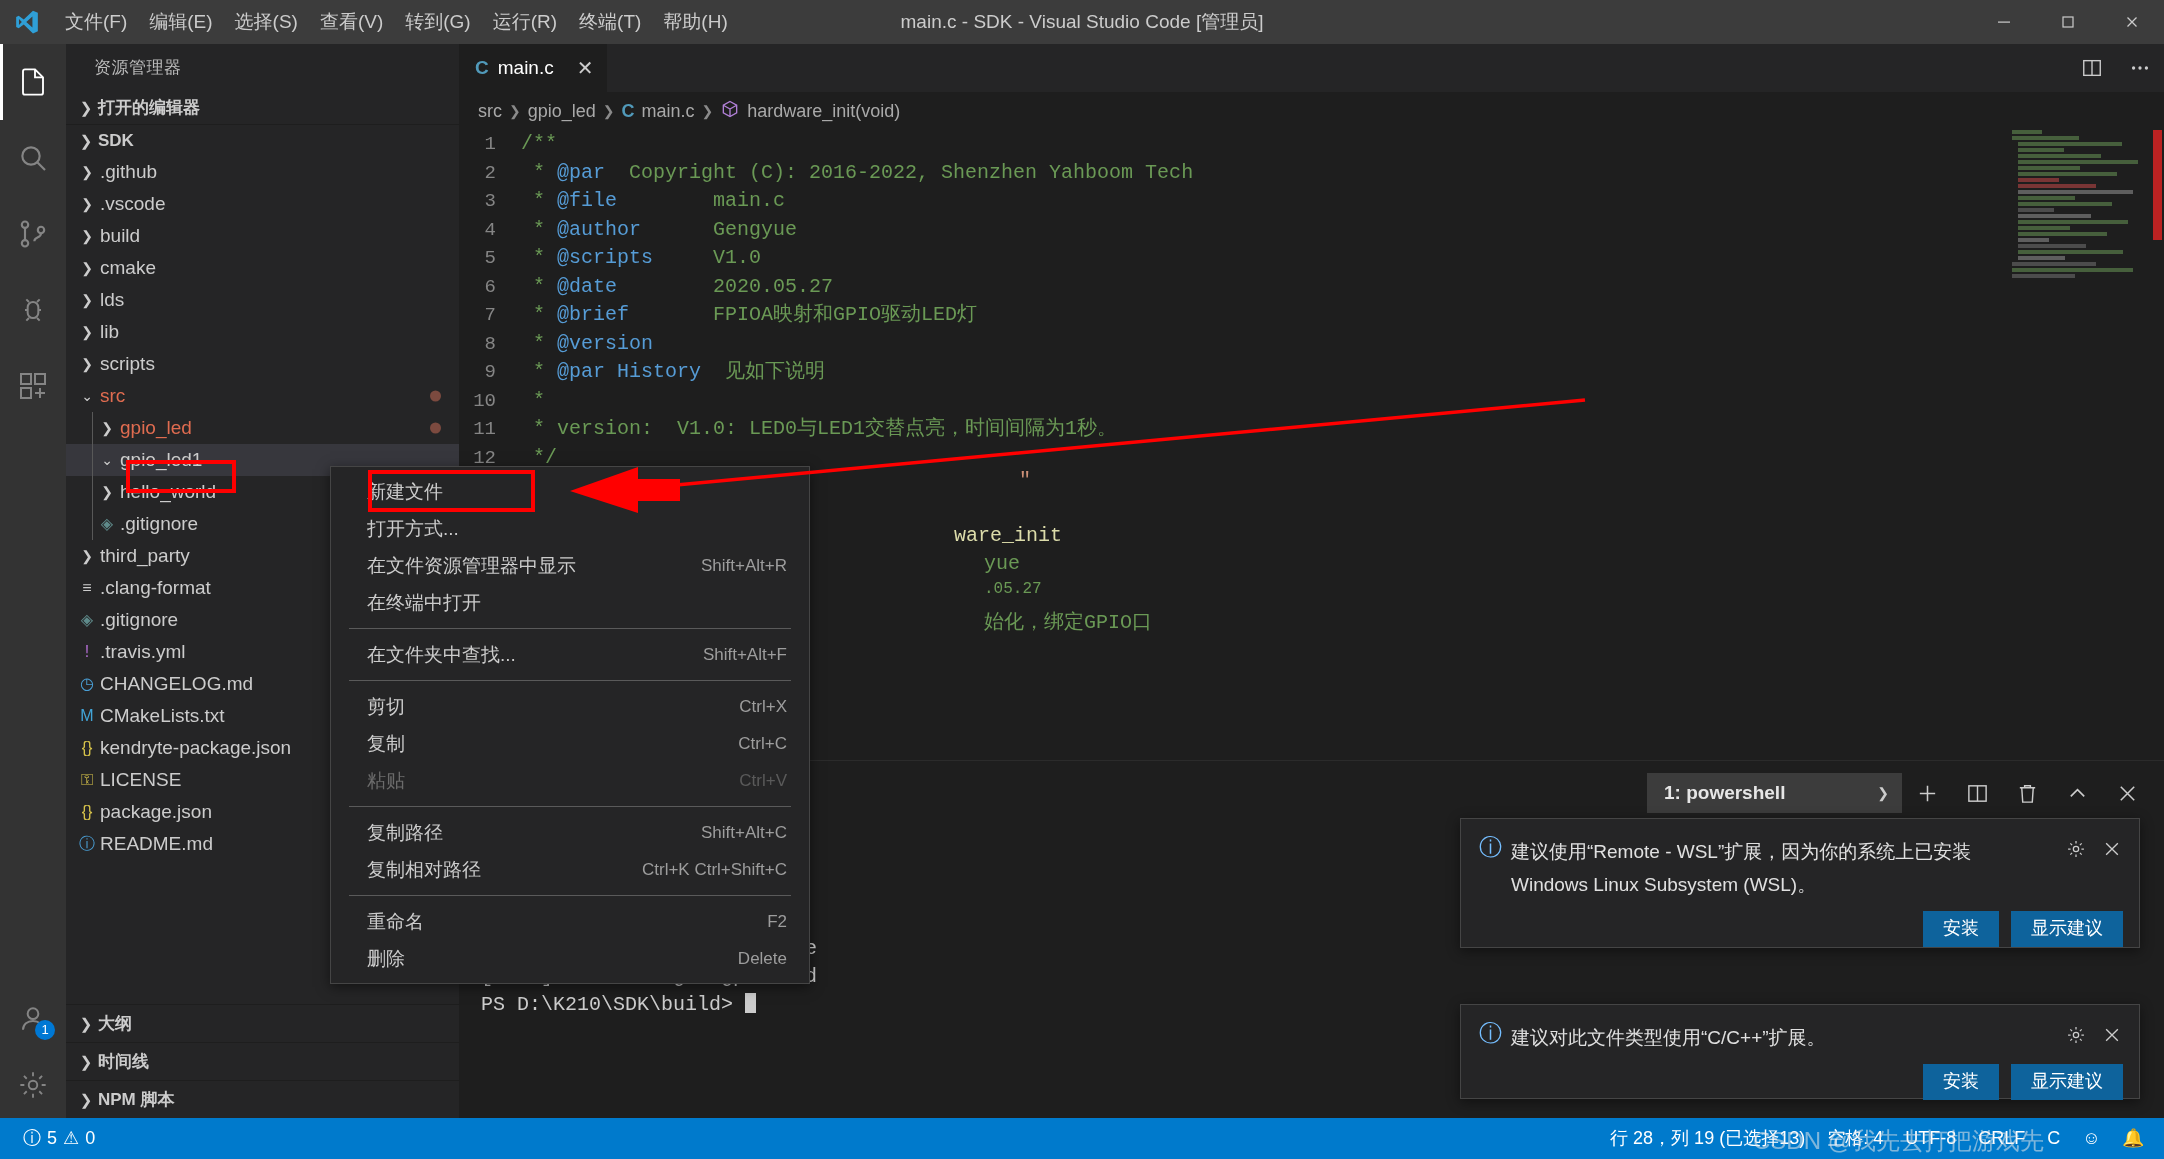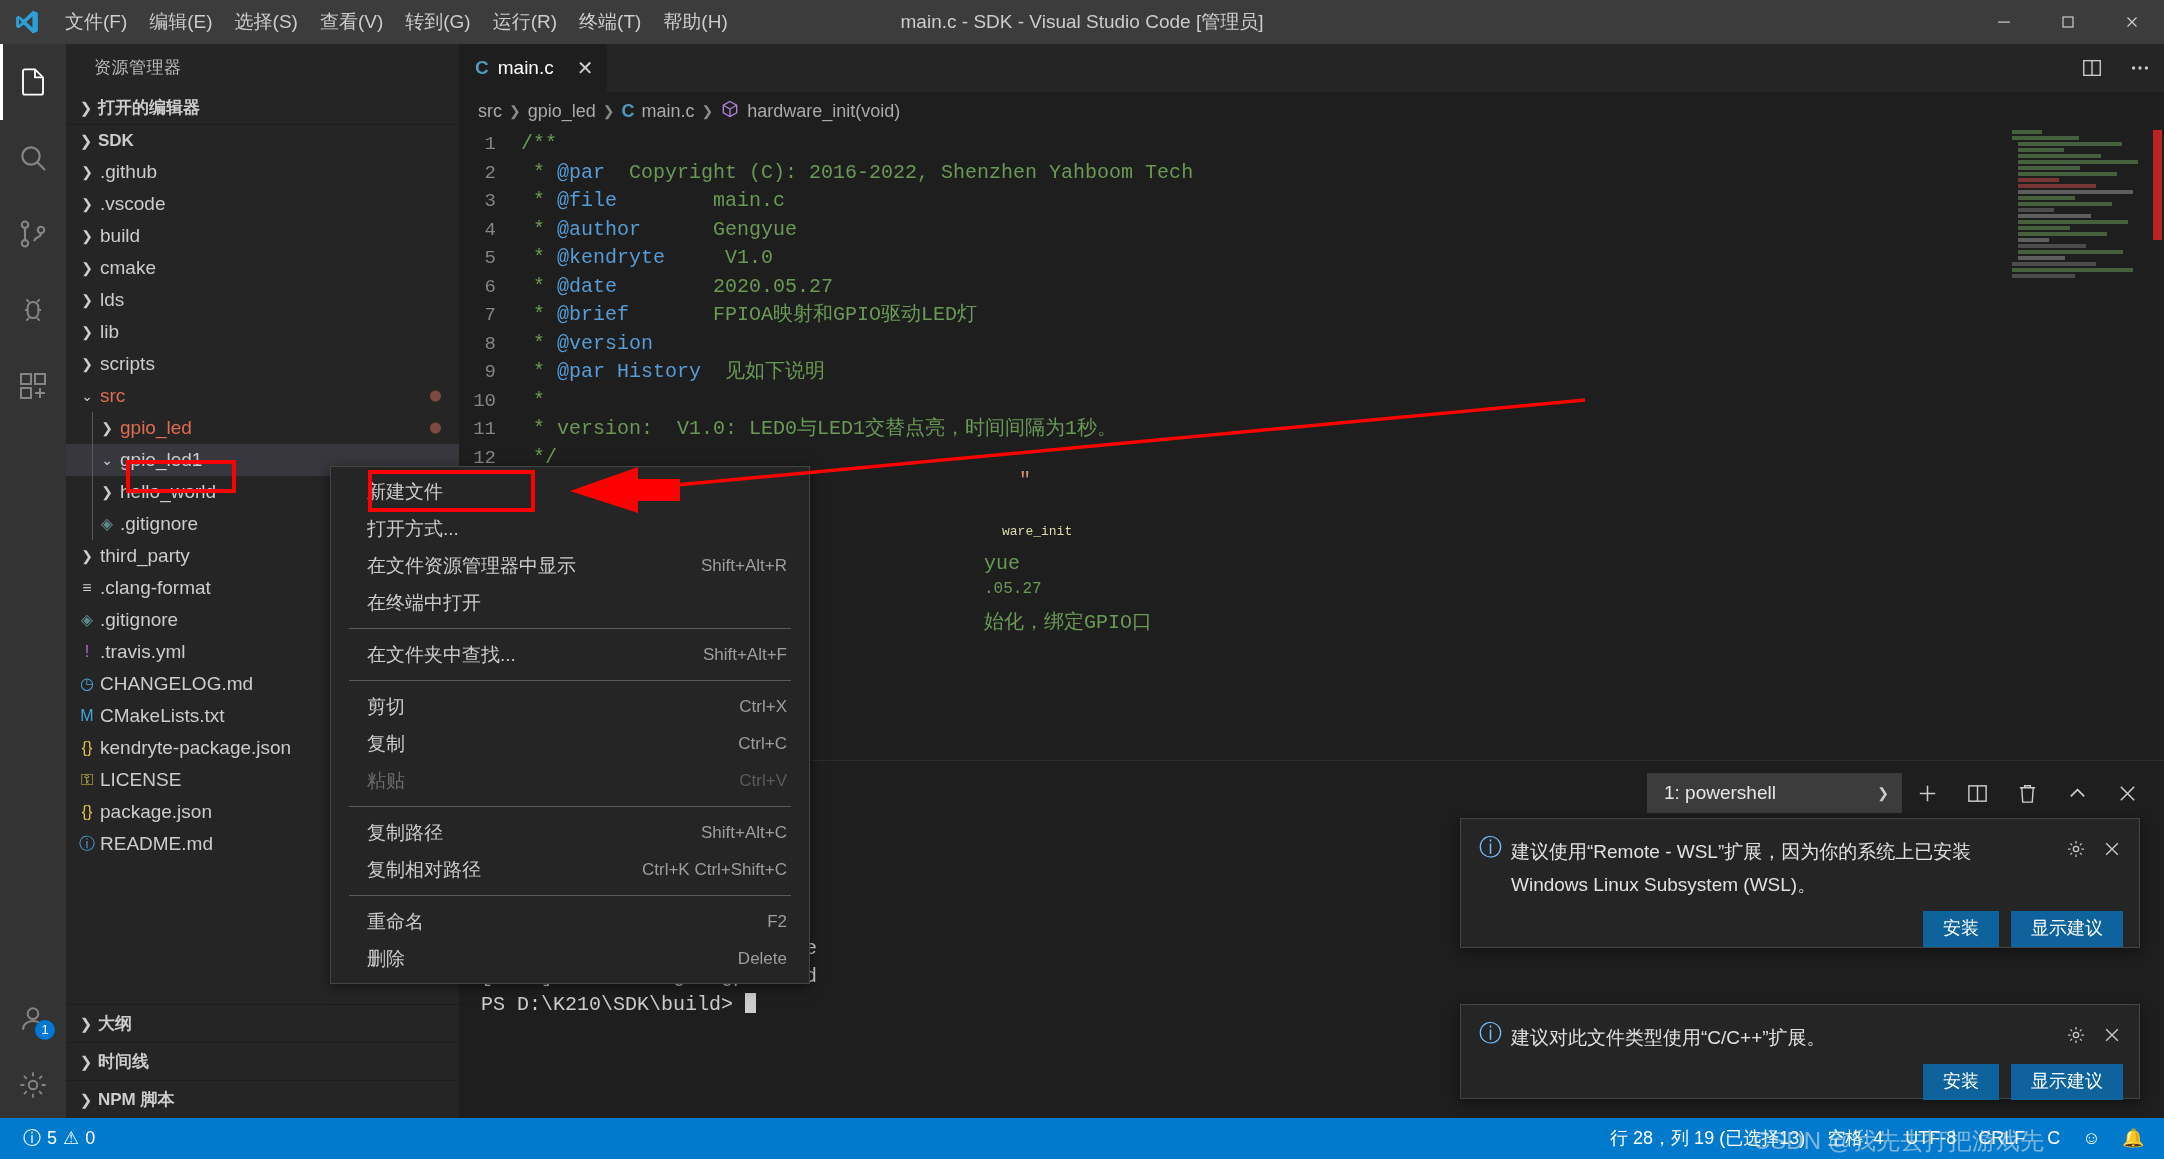--- a/index.html
+++ b/index.html
@@ -177,21 +177,21 @@
   #panel{
     position:absolute; left:459px; top:760px; width:1705px; height:358px;
     background:#1e1e1e; border-top:1px solid #2b2b2b;
   }
   #panel-toolbar{
     position:absolute; right:12px; top:10px; display:flex; align-items:center; gap:0; height:44px;
   }
   #term-select{
     width:255px; height:40px; background:#3c3c3c; border:1px solid #3c3c3c;
     color:#e6e6e6; font-size:19px; display:flex; align-items:center;
-    padding:0 12px 0 16px; justify-content:space-between;
+    padding:0 12px 0 16px; justify-content:space-between;font-weight:bold;
   }
   #term-select .chev{ font-size:14px; color:#cccccc; }
   .panel-btn{ width:50px; height:44px; display:flex; align-items:center; justify-content:center; color:#cccccc; }
   .panel-btn svg{ width:23px; height:23px; }
   #term-body{
     position:absolute; left:22px; top:6px; right:0; bottom:0; overflow:hidden;
   }
   .tline{ font-size:20px; line-height:28px; color:#cccccc; white-space:pre; }
   #cursor-block{ display:inline-block; width:11px; height:20px; background:#cccccc; vertical-align:-3px; }
 
@@ -489,21 +489,21 @@
       <div class="cline">
         <span class="gutter">3</span>
         <span class="ctext"><span class="cm"> * </span><span class="cdoc">@file</span><span class="cm">        main.c</span></span>
       </div>
       <div class="cline">
         <span class="gutter">4</span>
         <span class="ctext"><span class="cm"> * </span><span class="cdoc">@author</span><span class="cm">      Gengyue</span></span>
       </div>
       <div class="cline">
         <span class="gutter">5</span>
-        <span class="ctext"><span class="cm"> * </span><span class="cdoc">@kendryte</span><span class="cm">     V1.0</span></span>
+        <span class="ctext"><span class="cm"> * </span><span class="cdoc">@scripts</span><span class="cm">     V1.0</span></span>
       </div>
       <div class="cline">
         <span class="gutter">6</span>
         <span class="ctext"><span class="cm"> * </span><span class="cdoc">@date</span><span class="cm">        2020.05.27</span></span>
       </div>
       <div class="cline">
         <span class="gutter">7</span>
         <span class="ctext"><span class="cm"> * </span><span class="cdoc">@brief</span><span class="cm">       FPIOA映射和GPIO驱动LED灯</span></span>
       </div>
       <div class="cline">
@@ -552,21 +552,21 @@
       <div class="mm-line" style="background: rgb(78, 107, 66); width: 105px; margin-left: 6px;"></div>
       <div class="mm-line" style="background: rgb(106, 106, 106); width: 47px; margin-left: 6px;"></div>
       <div class="mm-line" style="background: rgb(85, 85, 85); width: 84px; margin-left: 0px;"></div>
       <div class="mm-line" style="background: rgb(78, 107, 66); width: 121px; margin-left: 0px;"></div>
       <div class="mm-line" style="background: rgb(85, 85, 85); width: 63px; margin-left: 0px;"></div>
     </div>
   <div id="mm-scroll">
       <div id="mm-thumb"></div>
     </div>
 <div class="mono cstr" style="position: absolute; font-size: 20px; left: 560px; top: 425px; white-space: pre;">"</div>
-    <div class="mono cfn" style="position: absolute; font-size: 13px; left: 543px; top: 480px; white-space: pre;">ware_init</div>
+    <div class="mono cfn" style="position: absolute; font-size: 20px; left: 495px; top: 480px; white-space: pre;">ware_init</div>
     <div class="mono cm" style="position: absolute; font-size: 20px; left: 525px; top: 508px; white-space: pre;">yue</div>
     <div class="mono cm" style="position: absolute; font-size: 16px; left: 525px; top: 536px; white-space: pre;">.05.27</div>
     <div class="mono cm" style="position: absolute; font-size: 20px; left: 525px; top: 564px; white-space: pre;">始化，绑定GPIO口</div>
   </div>
 
 <div id="panel">
   <div id="panel-toolbar">
     <div id="term-select">
       <span>1: powershell</span>
       <span class="chev">❯</span>

